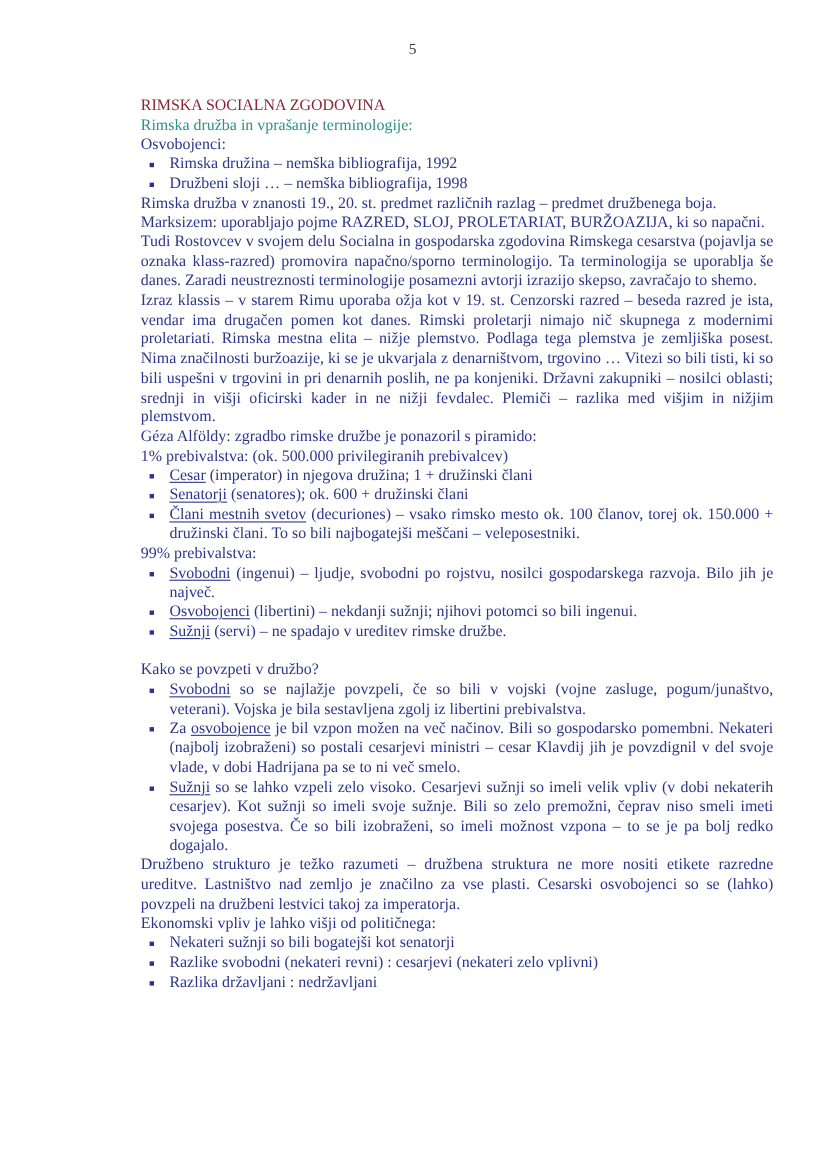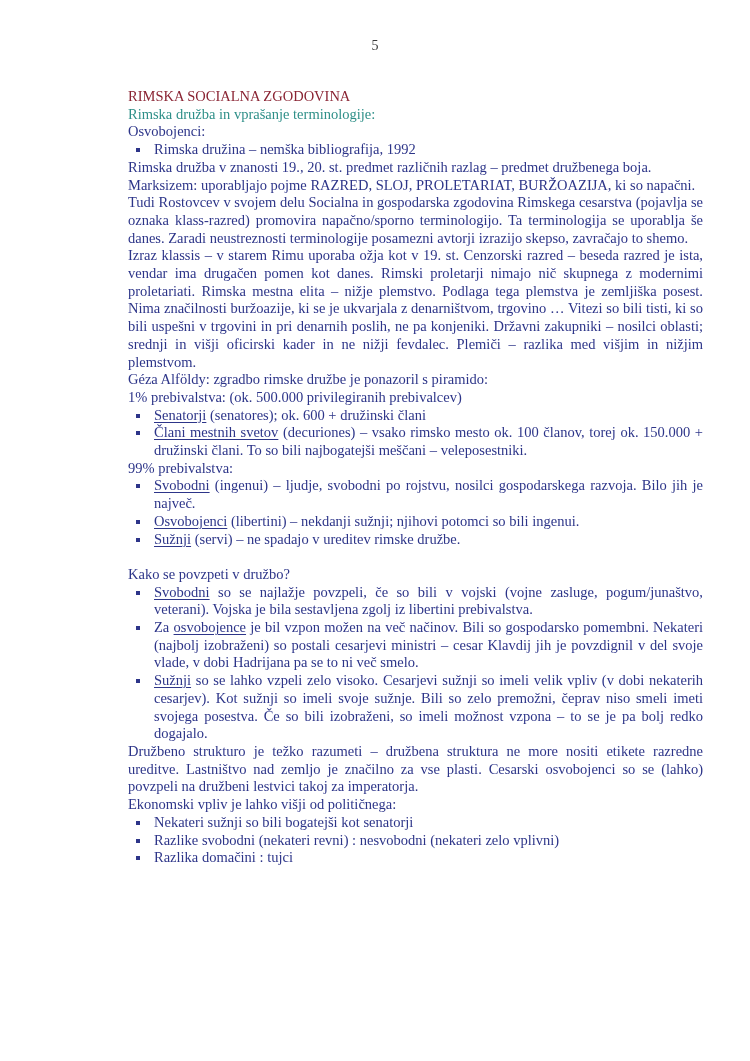--- a/index.html
+++ b/index.html
@@ -70,45 +70,47 @@
 <body>
 
 <div class="page" style="--c-title: #8a2433; --c-subtitle: #2e8f88; --c-body: #2d3589; --c-pagenum: #3a3a3a; --c-bg: #ffffff;">
   <div class="page-number">5</div>
   <div class="content" id="doc">
       <p class="heading"><span class="run">RIMSKA SOCIALNA ZGODOVINA</span></p>
       <p class="subheading"><span class="run">Rimska družba in vprašanje terminologije:</span></p>
       <p class="para"><span class="run">Osvobojenci:</span></p>
       <ul class="bullets">
         <li><span class="bullet-marker"></span><span><span class="run">Rimska družina – nemška bibliografija, 1992</span></span></li>
+        <li><span class="bullet-marker"></span><span><span class="run">Družbeni sloji … – nemška bibliografija, 1998</span></span></li>
       </ul>
       <p class="para"><span class="run">Rimska družba v znanosti 19., 20. st. predmet različnih razlag – predmet družbenega boja.</span></p>
       <p class="para"><span class="run">Marksizem: uporabljajo pojme RAZRED, SLOJ, PROLETARIAT, BURŽOAZIJA, ki so napačni.</span></p>
       <p class="para"><span class="run">Tudi </span><span class="run bold">Rostovcev</span><span class="run"> v svojem delu Socialna in gospodarska zgodovina Rimskega cesarstva (pojavlja se oznaka klass-razred) promovira napačno/sporno terminologijo. Ta terminologija se uporablja še danes. Zaradi neustreznosti terminologije posamezni avtorji izrazijo skepso, zavračajo to shemo.</span></p>
       <p class="para"><span class="run">Izraz klassis – v starem Rimu uporaba ožja kot v 19. st. Cenzorski razred – beseda razred je ista, vendar ima drugačen pomen kot danes. Rimski proletarji nimajo nič skupnega z modernimi proletariati. Rimska mestna elita – nižje plemstvo. Podlaga tega plemstva je zemljiška posest. Nima značilnosti buržoazije, ki se je ukvarjala z denarništvom, trgovino … Vitezi so bili tisti, ki so bili uspešni v trgovini in pri denarnih poslih, ne pa konjeniki. Državni zakupniki – nosilci oblasti; srednji in višji oficirski kader in ne nižji fevdalec. Plemiči – razlika med višjim in nižjim plemstvom.</span></p>
       <p class="para"><span class="run bold">Géza Alföldy:</span><span class="run"> zgradbo rimske družbe je ponazoril s piramido:</span></p>
       <p class="para"><span class="run">1% prebivalstva: (ok. 500.000 privilegiranih prebivalcev)</span></p>
       <ul class="bullets">
+        <li><span class="bullet-marker"></span><span><span class="run underline">Cesar</span><span class="run"> (imperator) in njegova družina; 1 + družinski člani</span></span></li>
         <li><span class="bullet-marker"></span><span><span class="run underline">Senatorji</span><span class="run"> (senatores); ok. 600 + družinski člani</span></span></li>
         <li><span class="bullet-marker"></span><span><span class="run underline">Člani mestnih svetov</span><span class="run"> (decuriones) – vsako rimsko mesto ok. 100 članov, torej ok. 150.000 + družinski člani. To so bili najbogatejši meščani – veleposestniki.</span></span></li>
       </ul>
       <p class="para"><span class="run">99% prebivalstva:</span></p>
       <ul class="bullets">
         <li><span class="bullet-marker"></span><span><span class="run underline">Svobodni</span><span class="run"> (ingenui) – ljudje, svobodni po rojstvu, nosilci gospodarskega razvoja. Bilo jih je največ.</span></span></li>
         <li><span class="bullet-marker"></span><span><span class="run underline">Osvobojenci</span><span class="run"> (libertini) – nekdanji sužnji; njihovi potomci so bili ingenui.</span></span></li>
         <li><span class="bullet-marker"></span><span><span class="run underline">Sužnji</span><span class="run"> (servi) – ne spadajo v ureditev rimske družbe.</span></span></li>
       </ul>
       <div class="spacer"></div>
       <p class="para"><span class="run">Kako se povzpeti v družbo?</span></p>
       <ul class="bullets">
         <li><span class="bullet-marker"></span><span><span class="run underline">Svobodni</span><span class="run"> so se najlažje povzpeli, če so bili v vojski (vojne zasluge, pogum/junaštvo, veterani). Vojska je bila sestavljena zgolj iz libertini prebivalstva.</span></span></li>
         <li><span class="bullet-marker"></span><span><span class="run">Za </span><span class="run underline">osvobojence</span><span class="run"> je bil vzpon možen na več načinov. Bili so gospodarsko pomembni. Nekateri (najbolj izobraženi) so postali cesarjevi ministri – cesar Klavdij jih je povzdignil v del svoje vlade, v dobi Hadrijana pa se to ni več smelo.</span></span></li>
         <li><span class="bullet-marker"></span><span><span class="run underline">Sužnji</span><span class="run"> so se lahko vzpeli zelo visoko. Cesarjevi sužnji so imeli velik vpliv (v dobi nekaterih cesarjev). Kot sužnji so imeli svoje sužnje. Bili so zelo premožni, čeprav niso smeli imeti svojega posestva. Če so bili izobraženi, so imeli možnost vzpona – to se je pa bolj redko dogajalo.</span></span></li>
       </ul>
       <p class="para"><span class="run">Družbeno strukturo je težko razumeti – družbena struktura ne more nositi etikete razredne ureditve. Lastništvo nad zemljo je značilno za vse plasti. Cesarski osvobojenci so se (lahko) povzpeli na družbeni lestvici takoj za imperatorja.</span></p>
       <p class="para"><span class="run">Ekonomski vpliv je lahko višji od političnega:</span></p>
       <ul class="bullets">
         <li><span class="bullet-marker"></span><span><span class="run">Nekateri sužnji so bili bogatejši kot senatorji</span></span></li>
-        <li><span class="bullet-marker"></span><span><span class="run">Razlike svobodni (nekateri revni) : nesvobodni (nekateri zelo vplivni)</span></span></li>
-        <li><span class="bullet-marker"></span><span><span class="run">Razlika domačini : tujci</span></span></li>
+        <li><span class="bullet-marker"></span><span><span class="run">Razlike svobodni (nekateri revni) : cesarjevi (nekateri zelo vplivni)</span></span></li>
+        <li><span class="bullet-marker"></span><span><span class="run">Razlika državljani : nedržavljani</span></span></li>
       </ul>
     </div>
 </div>
 
 </body></html>

